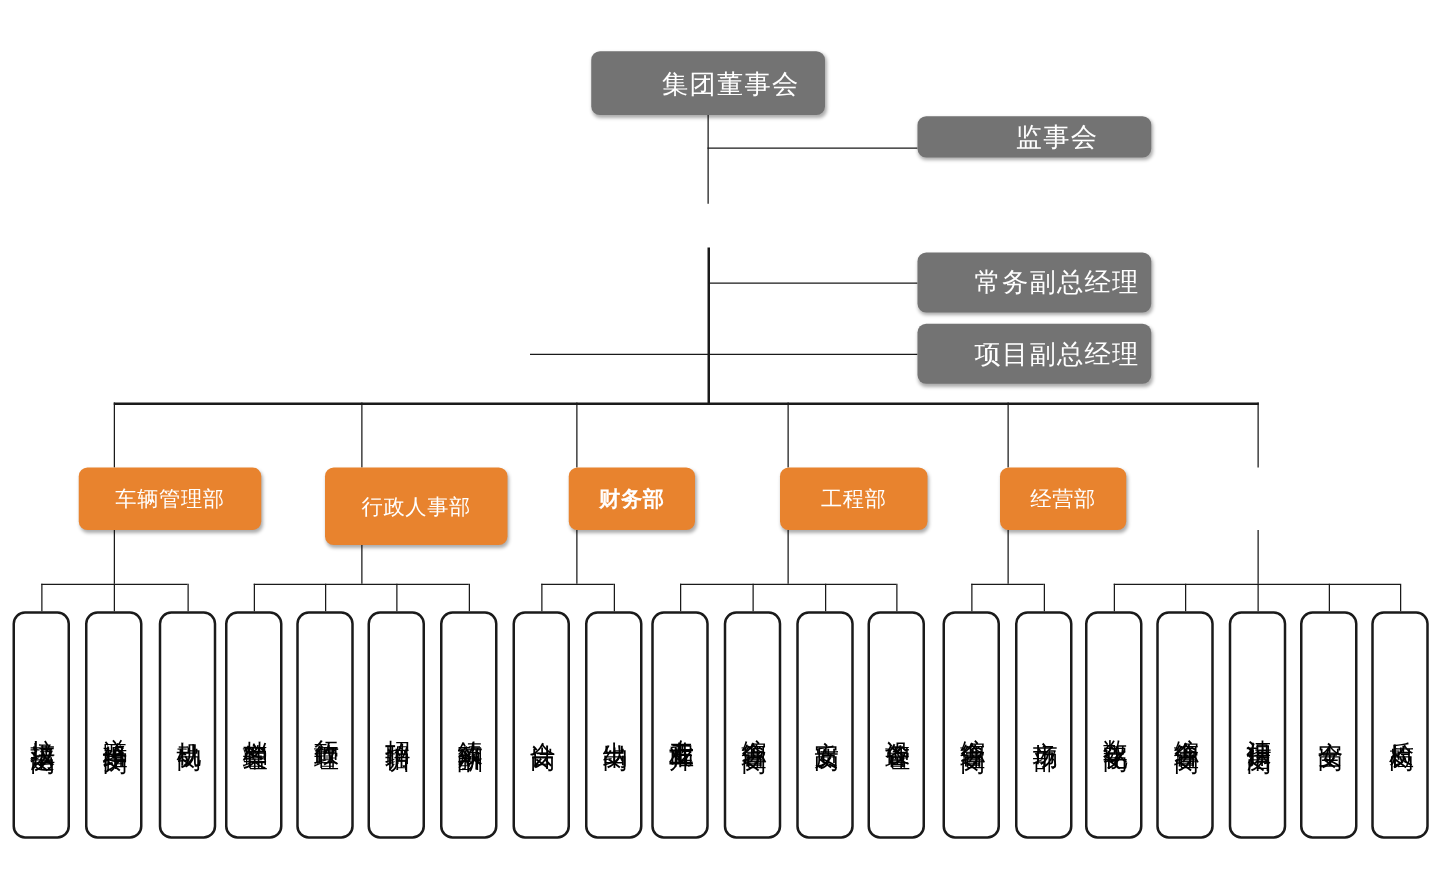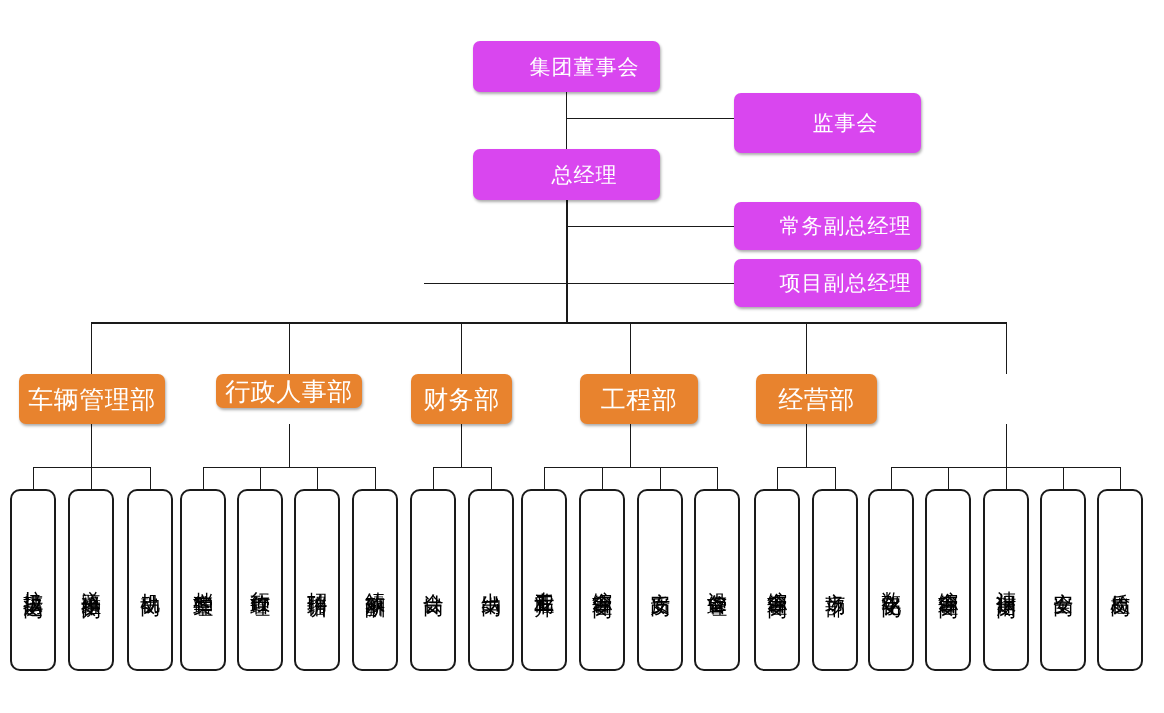--- a/index.html
+++ b/index.html
@@ -34,32 +34,33 @@
     box-sizing: border-box;
     display: flex;
     align-items: center;
     justify-content: center;
     text-align: center;
     color: #ffffff;
     border-radius: 7px;
   }
 
   .node.blue {
-    background: #d946ef;
+    background: #737373;
     box-shadow: 1px 2px 3px rgba(0,0,0,0.33);
     font-size: 21px;
     letter-spacing: 1px;
     padding-left: 36px;
   }
 
   .node.orange {
     background: #e8832e;
     box-shadow: 1px 2px 3px rgba(0,0,0,0.33);
-    font-size: 25px;
+    font-size: 17px;
     letter-spacing: 0.5px;
+    margin-left: 44px;
   }
 
   
   .leaf {
     position: absolute;
     box-sizing: border-box;
     background: #ffffff;
     border: 2px solid #1a1a1a;
     border-radius: 10px;
     display: flex;
@@ -133,38 +134,37 @@
   <div class="line v" style="left:777px;  top:467px; height:22px;"></div>
   <div class="line v" style="left:835px;  top:467px; height:22px;"></div>
   <div class="line v" style="left:891px;  top:467px; height:22px;"></div>
   <div class="line v" style="left:948px;  top:467px; height:22px;"></div>
   <div class="line v" style="left:1006px; top:467px; height:22px;"></div>
   <div class="line v" style="left:1063px; top:467px; height:22px;"></div>
   <div class="line v" style="left:1120px; top:467px; height:22px;"></div>
 
   <div class="node blue" style="left:473px; top:41px; width:187px; height:51px;">集团董事会</div>
 
-  <div class="node blue" style="left:734px; top:93px; width:187px; height:60px;">监事会</div>
-
-  <div class="node blue" style="left:473px; top:149px; width:187px; height:51px;">总经理</div>
+  <div class="node blue" style="left:734px; top:93px; width:187px; height:33px;">监事会</div>
+
 
   <div class="node blue" style="left:734px; top:259px; width:187px; height:48px;">项目副总经理</div>
 
   <div class="node blue" style="left:734px; top:202px; width:187px; height:48px;">常务副总经理</div>
 
 
   <div class="node orange" style="left:19px; top:374px; width:146px; height:50px;">车辆管理部</div>
 
-  <div class="node orange" style="left:216px; top:374px; width:146px; height:34px;text-align:right;">行政人事部</div>
-
-  <div class="node orange" style="left:411px; top:374px; width:101px; height:50px;">财务部</div>
+  <div class="node orange" style="left:216px; top:374px; width:146px; height:62px;text-align:right;">行政人事部</div>
+
+  <div class="node orange" style="left:411px; top:374px; width:101px; height:50px;font-weight:bold;">财务部</div>
 
   <div class="node orange" style="left:580px; top:374px; width:118px; height:50px;">工程部</div>
 
-  <div class="node orange" style="left:756px; top:374px; width:121px; height:50px;">经营部</div>
+  <div class="node orange" style="left:756px; top:374px; width:101px; height:50px;">经营部</div>
 
 
   <div class="leaf" style="left:10px; top:489px; width:46px; height:182px;">
     <span class="vtext">垃圾清运岗</span>
   </div>
   <div class="leaf" style="left:68px; top:489px; width:46px; height:182px;">
     <span class="vtext">道路维护岗</span>
   </div>
   <div class="leaf" style="left:127px; top:489px; width:46px; height:182px;">
     <span class="vtext">机动岗</span>

